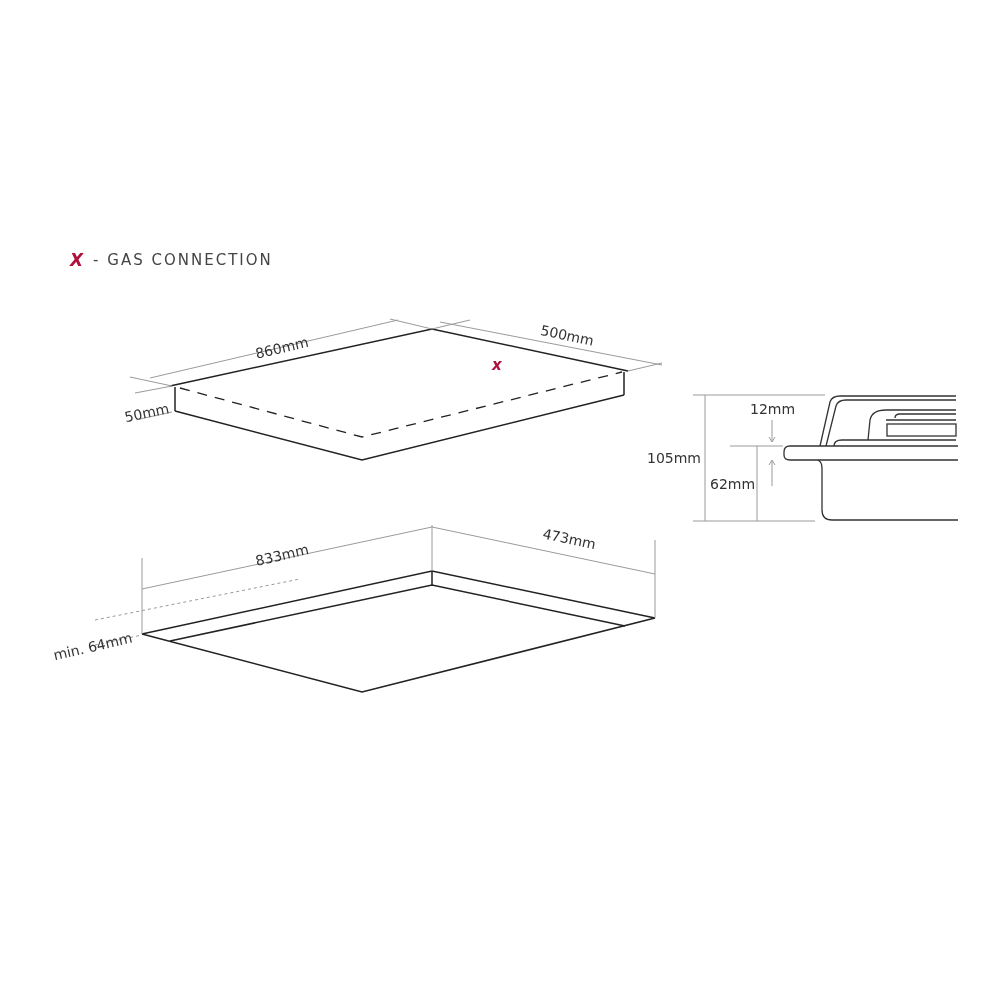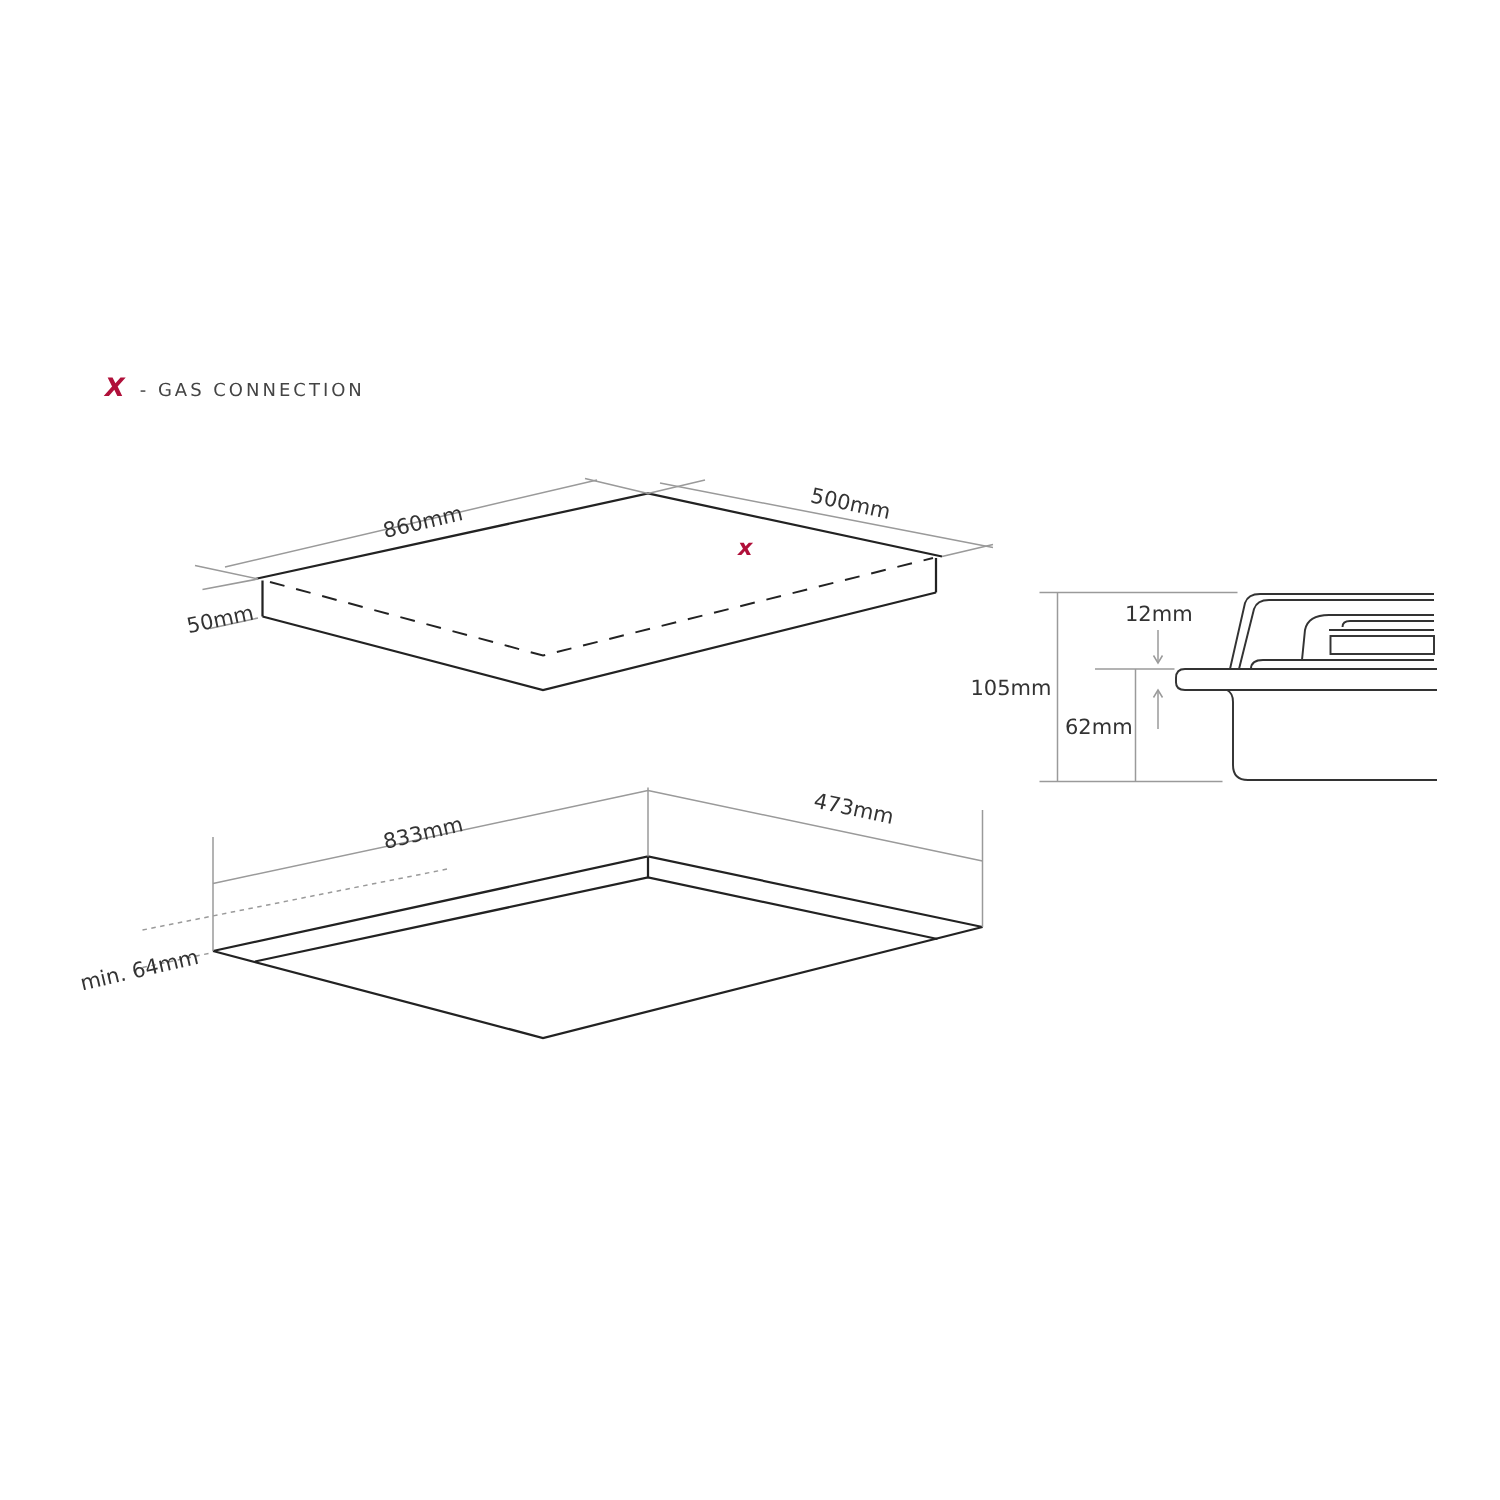--- a/index.html
+++ b/index.html
@@ -2,21 +2,21 @@
 <html><head>
 <meta charset="utf-8">
 <style>
   html, body { margin: 0; padding: 0; background: #ffffff; }
   body { width: 1000px; height: 1000px; position: relative; overflow: hidden;
          font-family: "Liberation Sans", sans-serif; }
   #stage { position: absolute; left: 0; top: 0; width: 1000px; height: 1000px; }
   .legend { position: absolute; left: 70px; top: 251px; display: flex; align-items: center; }
   .legend-mark { color: #b0103a; font-size: 17px; font-style: italic; font-weight: bold;
                  font-family: "DejaVu Sans", sans-serif; line-height: 1; }
-  .legend-text { margin-left: 10px; font-size: 12px; letter-spacing: 2px; color: #444;
+  .legend-text { margin-left: 10px; font-size: 15px; letter-spacing: 2px; color: #444;
                  font-family: "DejaVu Sans", sans-serif; }
   svg text { font-family: "DejaVu Sans", sans-serif; fill: #333; font-size: 14px; }
   .dim { stroke: #9a9a9a; stroke-width: 1; fill: none; }
   .edge { stroke: #222; stroke-width: 1.5; fill: none; }
   .dash { stroke: #222; stroke-width: 1.3; fill: none; stroke-dasharray: 10 8; }
   .dot { stroke: #9a9a9a; stroke-width: 1; fill: none; stroke-dasharray: 3 3; }
   .thin { stroke: #333; stroke-width: 1.3; fill: none; }
 </style>
 </head>
 <body>

